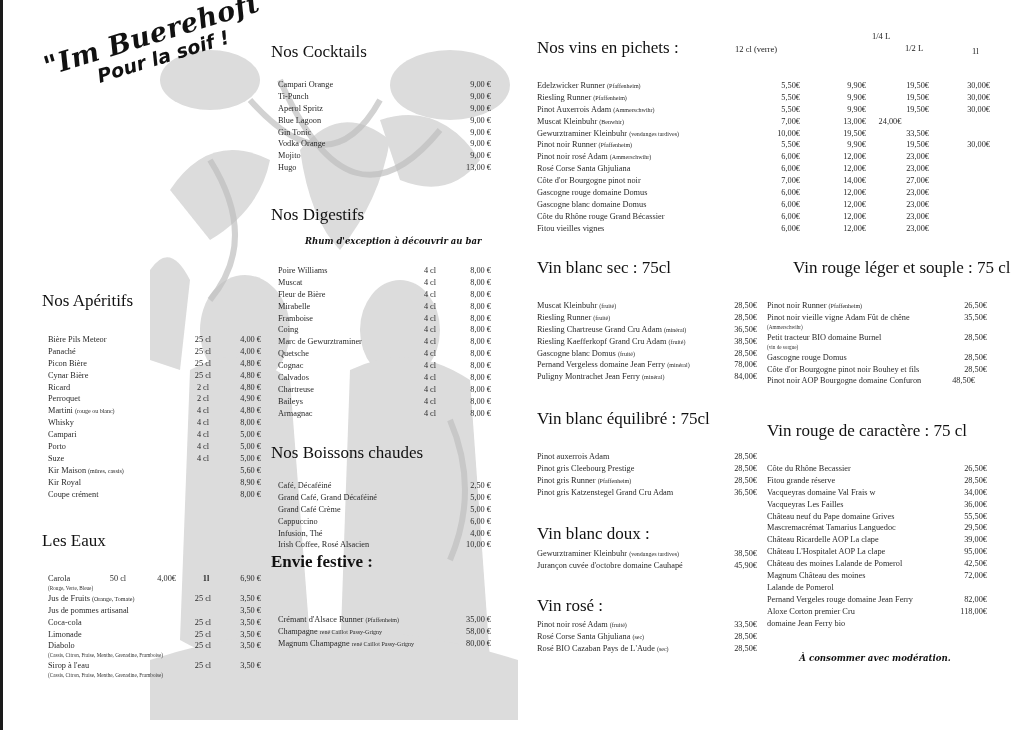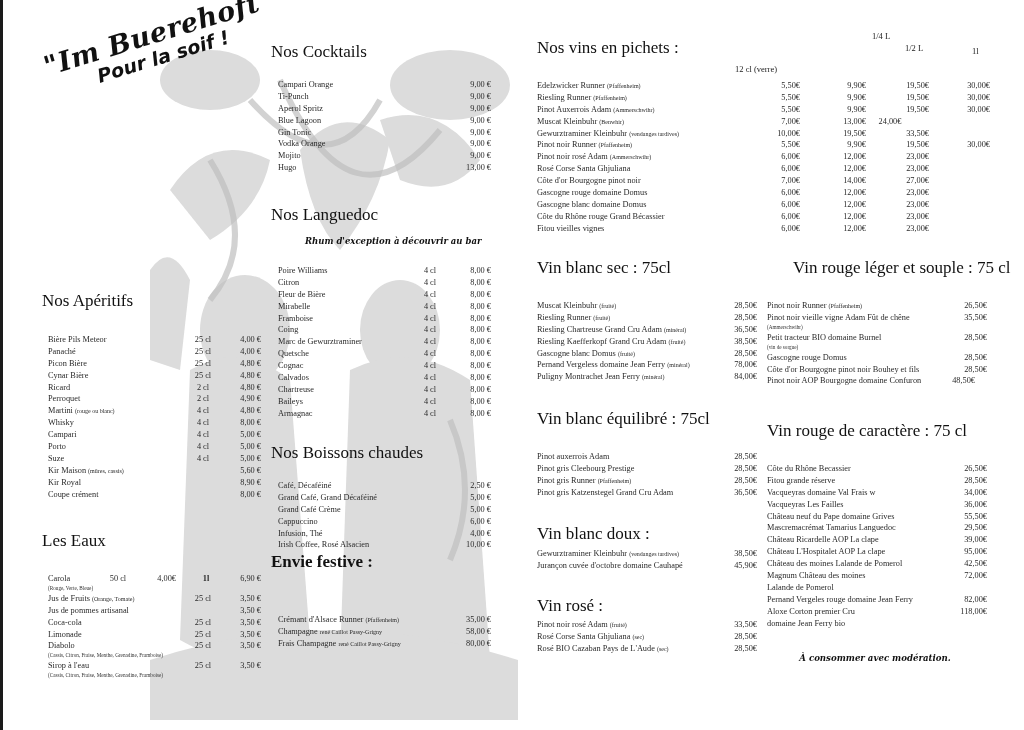--- a/index.html
+++ b/index.html
@@ -212,30 +212,30 @@
     <div class="row">
       <span class="name"><span>Mojito</span></span>
       <span class="price" style="left:168px; width:45px;">9,00 €</span>
     </div>
     <div class="row">
       <span class="name"><span>Hugo</span></span>
       <span class="price" style="left:168px; width:45px;">13,00 €</span>
     </div>
   </div>
 
-<div class="section-title" style="left:271px; top:205px;">Nos Languedoc</div>
+<div class="section-title" style="left:271px; top:205px;">Nos Digestifs</div>
 <div class="italic-note" style="left:305px; top:236px;">Rhum d'exception à découvrir au bar</div>
 <div class="rows" id="digestifs-rows" style="left:278px; top:265px; width:215px;">
     <div class="row">
       <span class="name"><span>Poire Williams</span></span>
       <span class="vol" style="left:137px; width:30px;">4 cl</span>
       <span class="price" style="left:168px; width:45px;">8,00 €</span>
     </div>
     <div class="row">
-      <span class="name"><span>Citron</span></span>
+      <span class="name"><span>Muscat</span></span>
       <span class="vol" style="left:137px; width:30px;">4 cl</span>
       <span class="price" style="left:168px; width:45px;">8,00 €</span>
     </div>
     <div class="row">
       <span class="name"><span>Fleur de Bière</span></span>
       <span class="vol" style="left:137px; width:30px;">4 cl</span>
       <span class="price" style="left:168px; width:45px;">8,00 €</span>
     </div>
     <div class="row">
       <span class="name"><span>Mirabelle</span></span>
@@ -321,27 +321,27 @@
 <div class="rows" id="festive-rows" style="left:278px; top:614px; width:215px;">
     <div class="row">
       <span class="name"><span>Crémant d'Alsace Runner</span> <span class="note">(Pfaffenheim)</span></span>
       <span class="price" style="left:168px; width:45px;">35,00 €</span>
     </div>
     <div class="row">
       <span class="name"><span>Champagne</span> <span class="note">rené Caillot Passy-Grigny</span></span>
       <span class="price" style="left:168px; width:45px;">58,00 €</span>
     </div>
     <div class="row">
-      <span class="name"><span>Frais Champagne</span> <span class="note">rené Caillot Passy-Grigny</span></span>
+      <span class="name"><span>Magnum Champagne</span> <span class="note">rené Caillot Passy-Grigny</span></span>
       <span class="price" style="left:168px; width:45px;">80,00 €</span>
     </div>
   </div>
 
 <div class="section-title" style="left:537px; top:38px;">Nos vins en pichets :</div>
-<div class="pitcher-head" style="left:735px; top:64px;">12 cl (verre)</div>
+<div class="pitcher-head" style="left:735px; top:44px;">12 cl (verre)</div>
 <div class="pitcher-head" style="left:842px; top:31px;margin-left:30px;">1/4 L</div>
 <div class="pitcher-head" style="left:905px; top:43px;">1/2 L</div>
 <div class="pitcher-head" style="left:972px; top:46px;">1l</div>
 <div class="rows" id="pichets-rows" style="left:537px; top:80px; width:460px;">
     <div class="row">
       <span class="name"><span>Edelzwicker Runner</span> <span class="note">(Pfaffenheim)</span></span>
       <span class="price" style="left:217px; width:46px;">5,50€</span>
       <span class="price" style="left:283px; width:46px;">9,90€</span>
       <span class="price" style="left:346px; width:46px;">19,50€</span>
       <span class="price" style="left:407px; width:46px;">30,00€</span>

